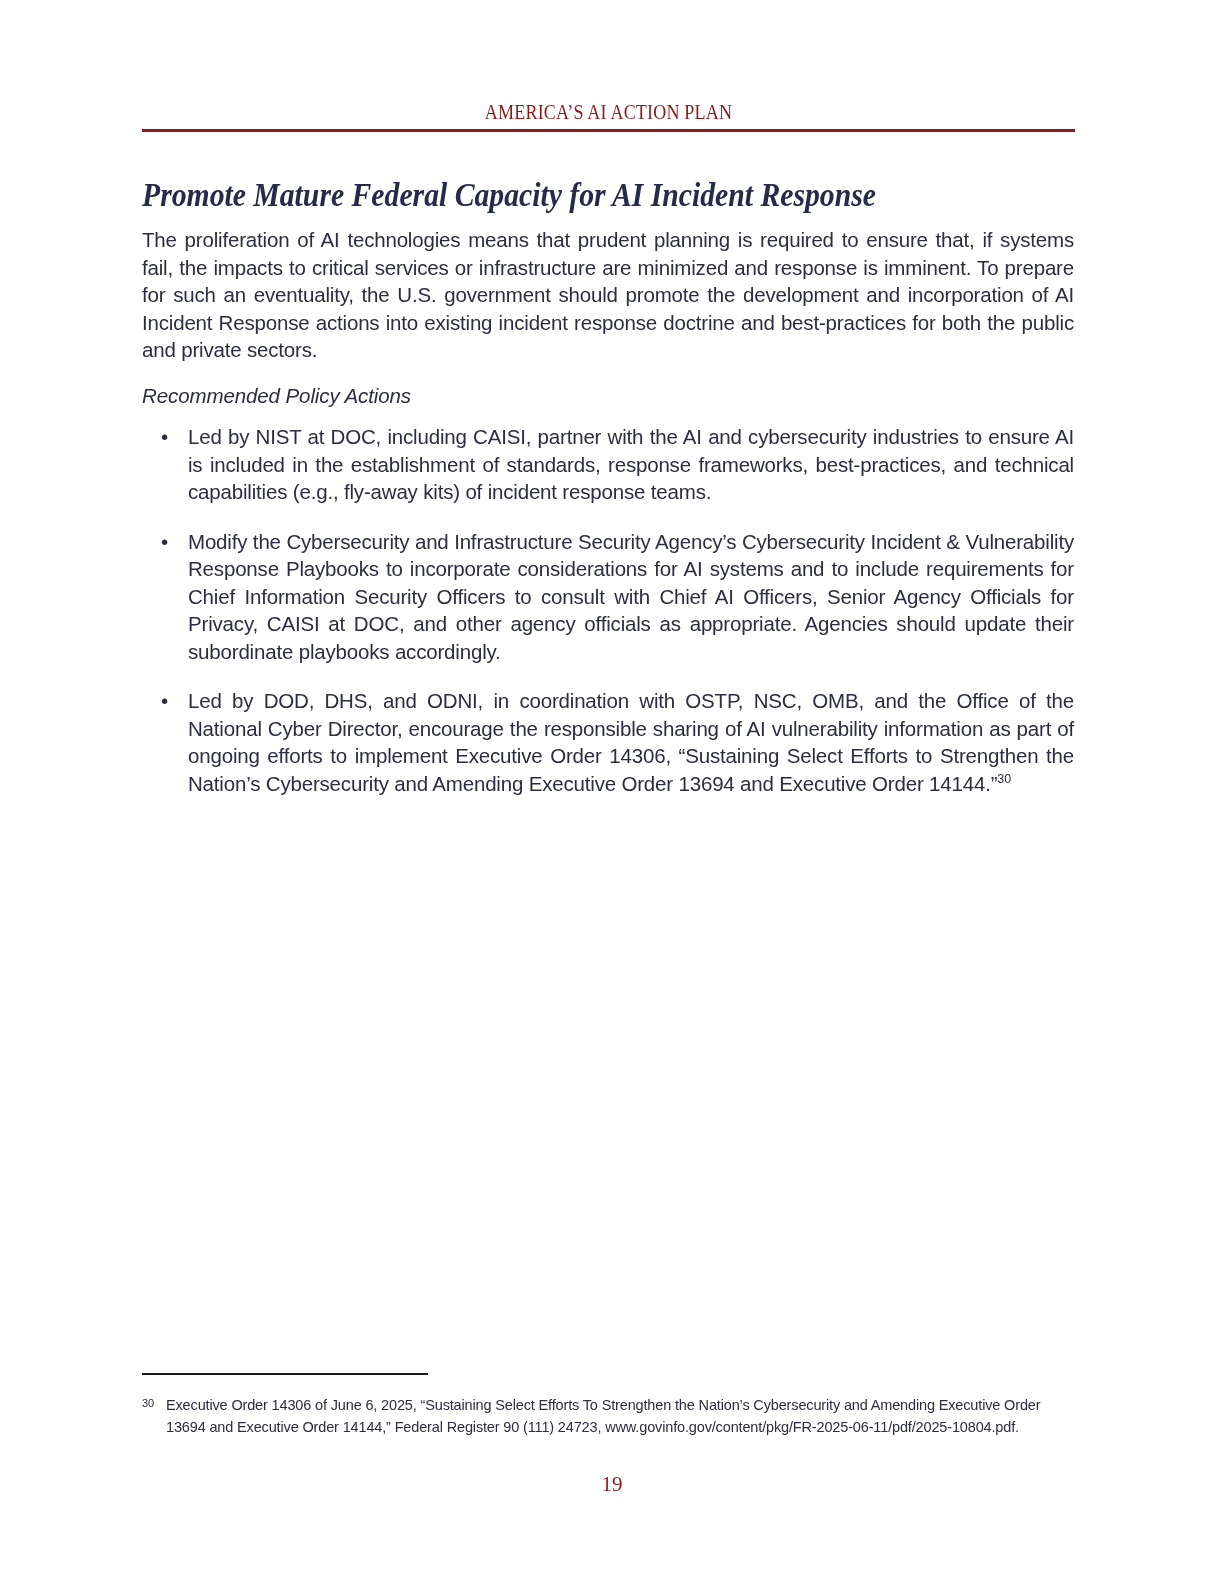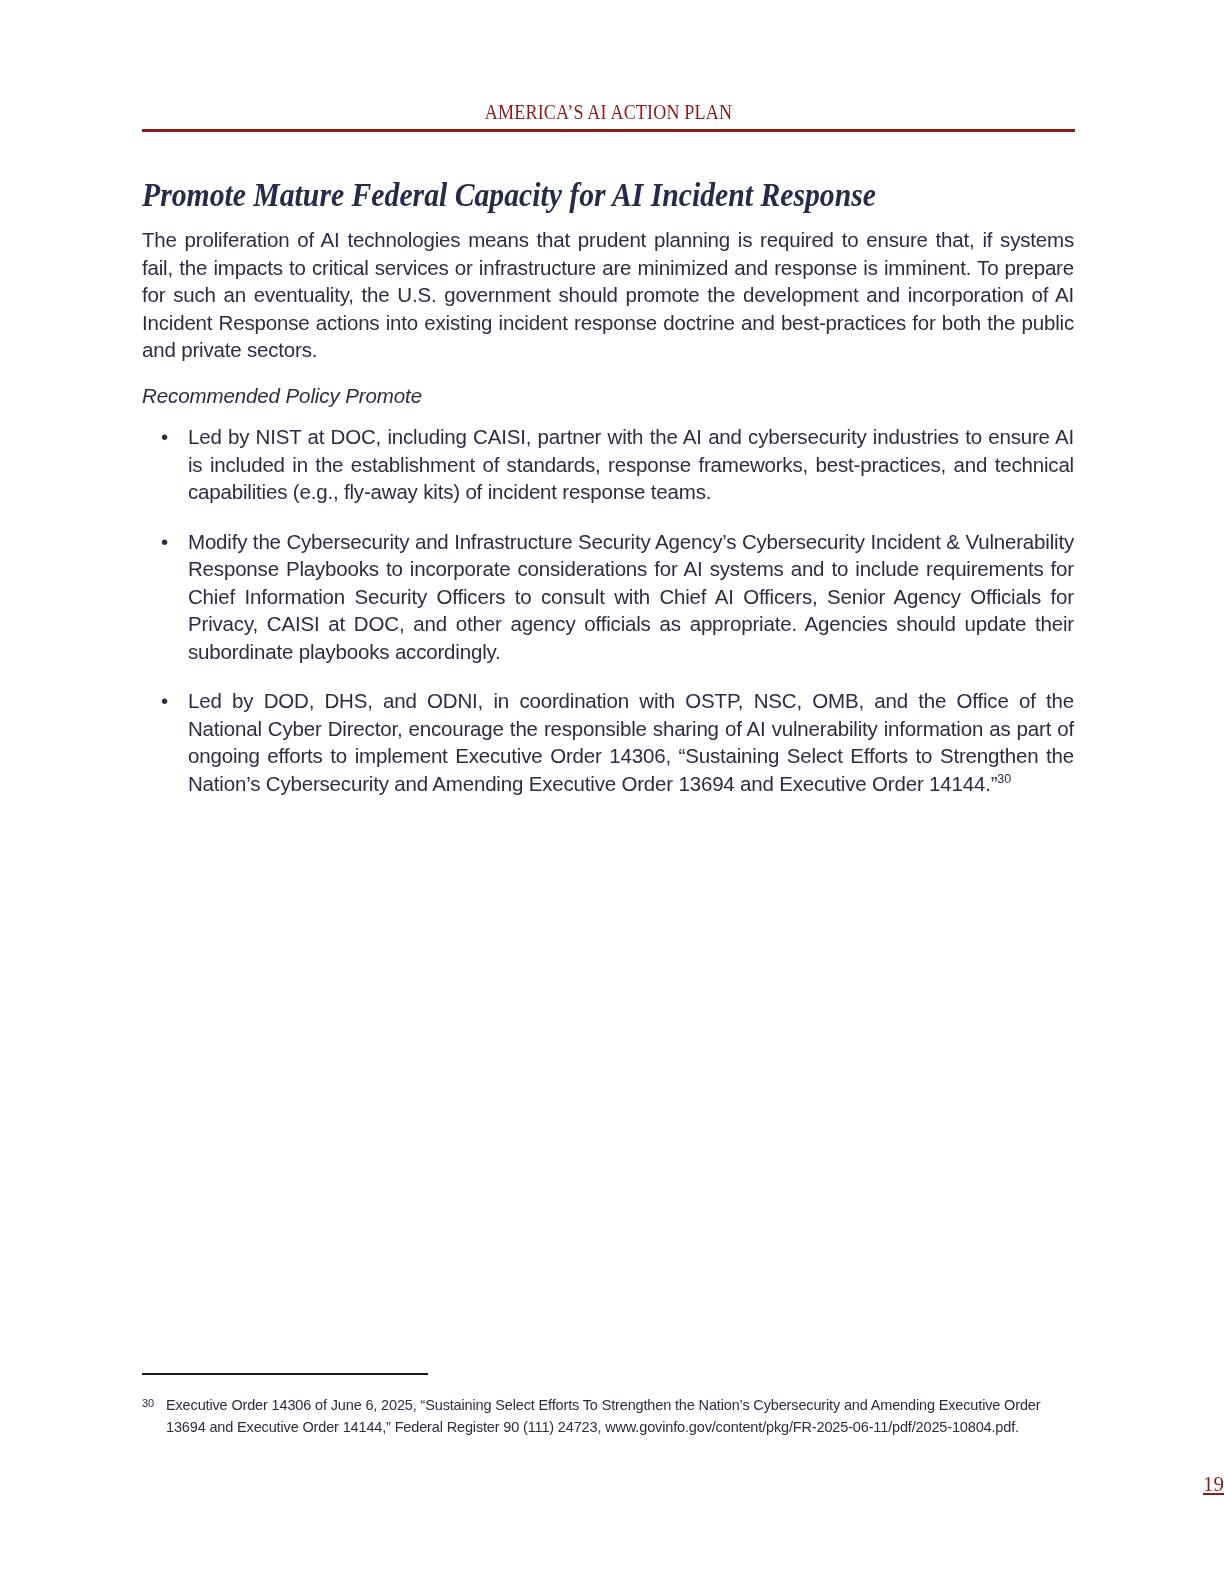--- a/index.html
+++ b/index.html
@@ -142,43 +142,42 @@
     font-size: 11px;
     line-height: 18px;
   }
 
   
   .page-number {
     position: absolute;
     left: 0;
     top: 1456px;
     width: 1224px;
-    text-align: right;
+    text-align: center;
     font-family: "Liberation Serif", serif;
     font-size: 21px;
     color: #8B1A1A;
-    text-decoration: underline;
   }
 </style>
 </head>
 <body>
 
 <div class="page">
 
   <div class="running-header">AMERICA’S AI ACTION PLAN</div>
 
   <div class="header-rule"></div>
 
   <h1 class="section-heading">Promote Mature Federal Capacity for AI Incident Response</h1>
 
   <div class="content">
 
     <p class="body-para">The proliferation of AI technologies means that prudent planning is required to ensure that, if systems fail, the impacts to critical services or infrastructure are minimized and response is imminent. To prepare for such an eventuality, the U.S. government should promote the development and incorporation of AI Incident Response actions into existing incident response doctrine and best-practices for both the public and private sectors.</p>
 
-    <p class="subheading">Recommended Policy Promote</p>
+    <p class="subheading">Recommended Policy Actions</p>
 
     <ul class="policy-list">
 
       <li>
         <span class="bullet-dot">•</span>
         <span>Led by NIST at DOC, including CAISI, partner with the AI and cybersecurity industries to ensure AI is included in the establishment of standards, response frameworks, best-practices, and technical capabilities (e.g., fly-away kits) of incident response teams.</span>
       </li>
 
       <li>
         <span class="bullet-dot">•</span>

